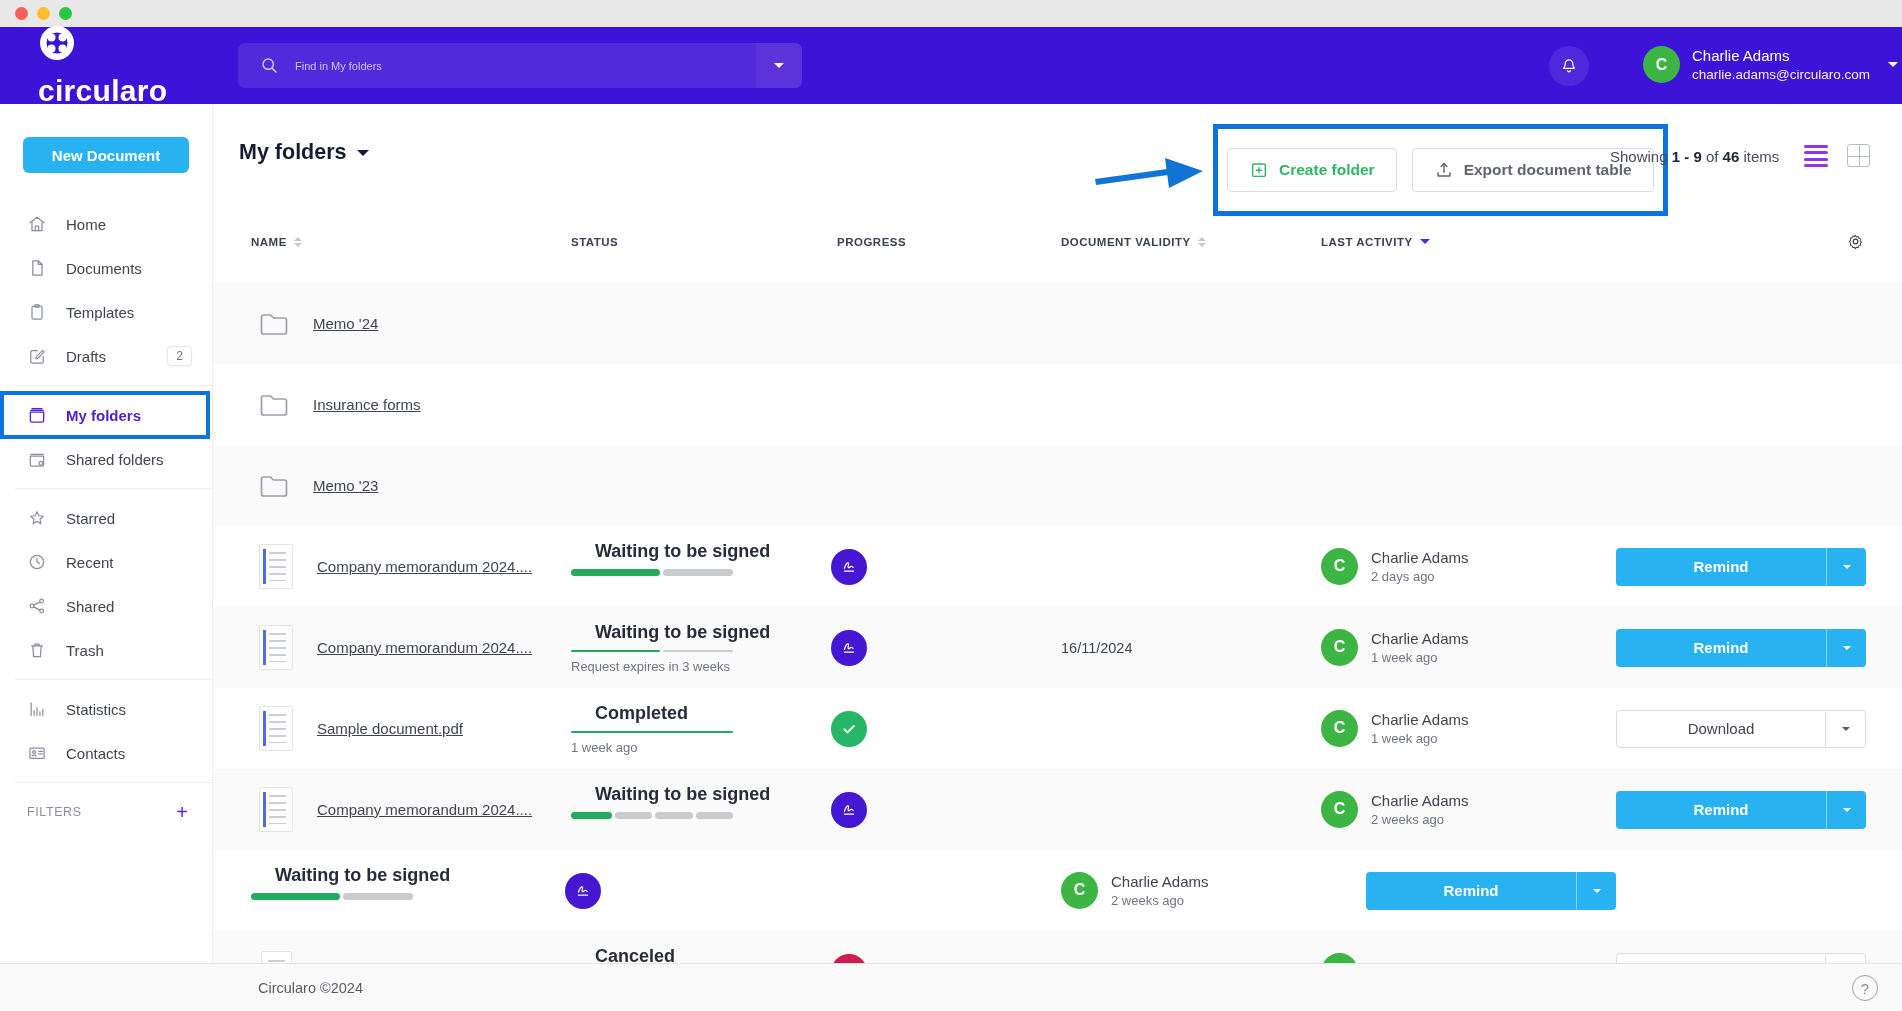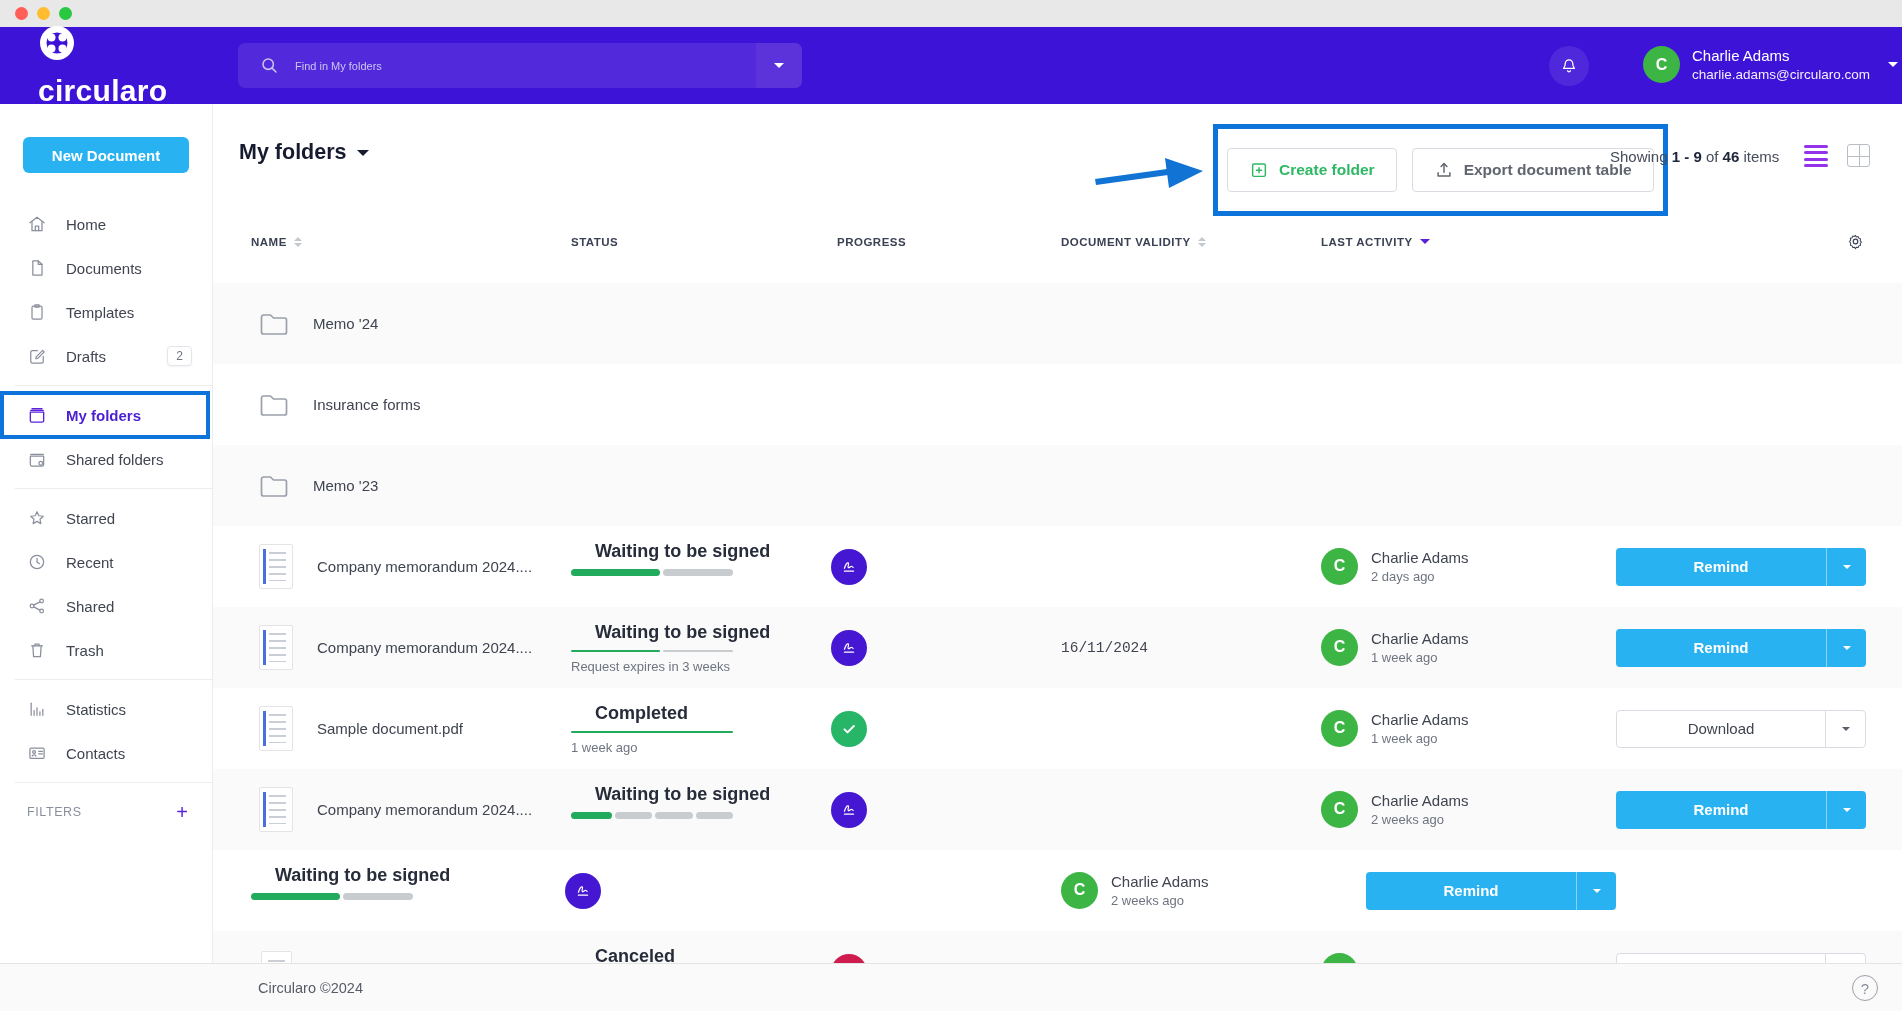--- a/index.html
+++ b/index.html
@@ -70,38 +70,38 @@
   .sort i { width:0; height:0; border:4px solid transparent; }
   .sort .up { border-bottom-color:#c3c7d0; }
   .sort .dn { border-top-color:#c3c7d0; }
   .sort-active { width:0; height:0; border:5px solid transparent; border-top-color:#5b21d9; margin-top:5px; }
   .gear-cell { display:flex; justify-content:flex-end; }
 
   .rows { position:absolute; left:0; right:0; top:179px; }
   .row { height:81px; cursor:pointer; }
   .row.shaded { background:#fafafa; }
   .name-cell { display:flex; align-items:center; gap:24px; }
-  .nm { font-size:15px; color:#3f4450; }
+  .nm { font-size:15px; color:#3f4450;text-decoration:underline; }
   .folder-ic { margin-left:8px; }
   .thumb { margin-left:8px; width:34px; height:45px; background:#fff; border:1px solid #e4e4e6; border-radius:2px; position:relative; padding:7px 6px 7px 9px; flex:none; }
   .thumb::before { content:""; position:absolute; left:3px; top:4px; bottom:4px; width:2.5px; background:#4d6ee3; }
   .thumb .tlines { height:100%; background:repeating-linear-gradient(to bottom,#cbced6 0 1.6px,transparent 1.6px 7px); }
   .thumb.plain { width:31px; height:41px; margin-left:10px; padding:8px 6px; }
   .thumb.plain::before { display:none; }
   .status-cell { display:flex; flex-direction:column; justify-content:flex-start; gap:7px; height:52px; }
   .st { font-size:18px; font-weight:bold; color:#272c3a;margin-left:24px; }
   .bar { display:flex; gap:3px; width:162px; height:7px; }
   .seg { flex:1; background:#c9cccf; border-radius:4px; }
   .seg.g { flex:none; background:#22ab5d; }
   .note { font-size:13px; color:#6e7480; }
   .badge { width:36px; height:36px; border-radius:50%; margin-left:-6px; display:flex; align-items:center; justify-content:center; flex:none; }
   .badge.sig { background:#4517d2; }
   .badge.done { background:#27b567; }
   .badge.cancel { background:#cf1c4f; }
-  .val-cell { font-size:14.5px; color:#3f4450;font-family:Liberation Mono, monospace; }
+  .val-cell { font-size:14.5px; color:#3f4450; }
   .act-cell { display:flex; align-items:center; gap:13px; }
   .who-n { font-size:15px; color:#3f4450; line-height:1.35; }
   .who-t { font-size:13px; color:#6e7480; line-height:1.35; }
   .btn-cell { display:flex; justify-content:flex-end; }
   .btn-split { display:flex; width:250px; height:38px; border-radius:4px; overflow:hidden; cursor:pointer; }
   .btn-split .bs-main { flex:1; display:flex; align-items:center; justify-content:center; font-size:15px; }
   .btn-split .bs-caret { width:40px; display:flex; align-items:center; justify-content:center; }
   .btn-split .bs-caret .car { border-width:4.5px; margin-top:4px; }
   .btn-split.primary { background:#29b2f2; color:#fff; }
   .btn-split.primary .bs-main { font-weight:bold; }

